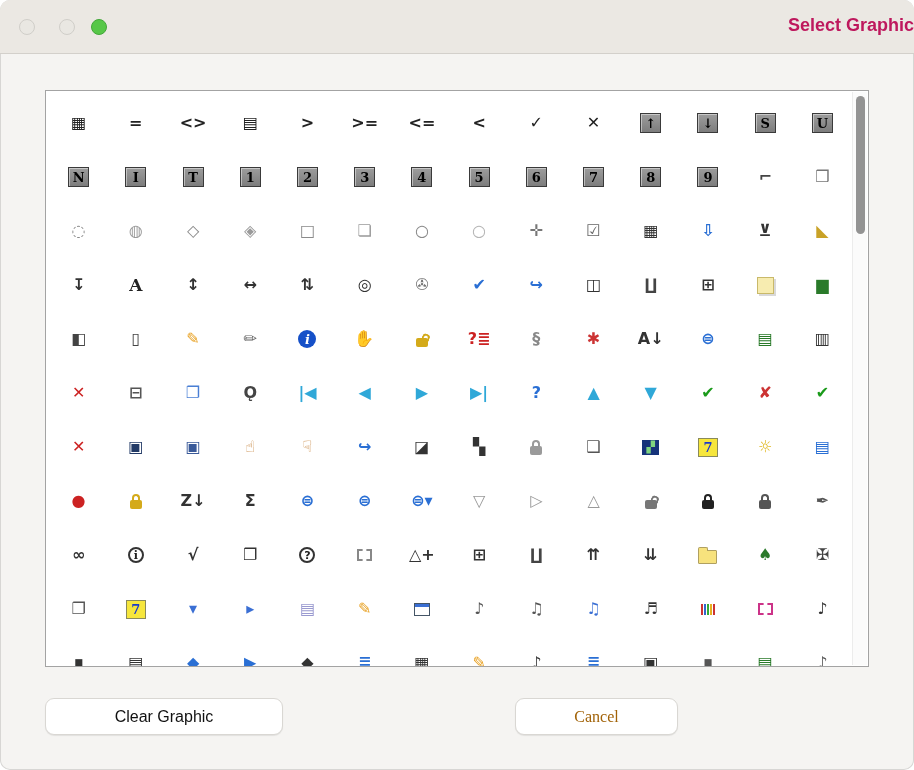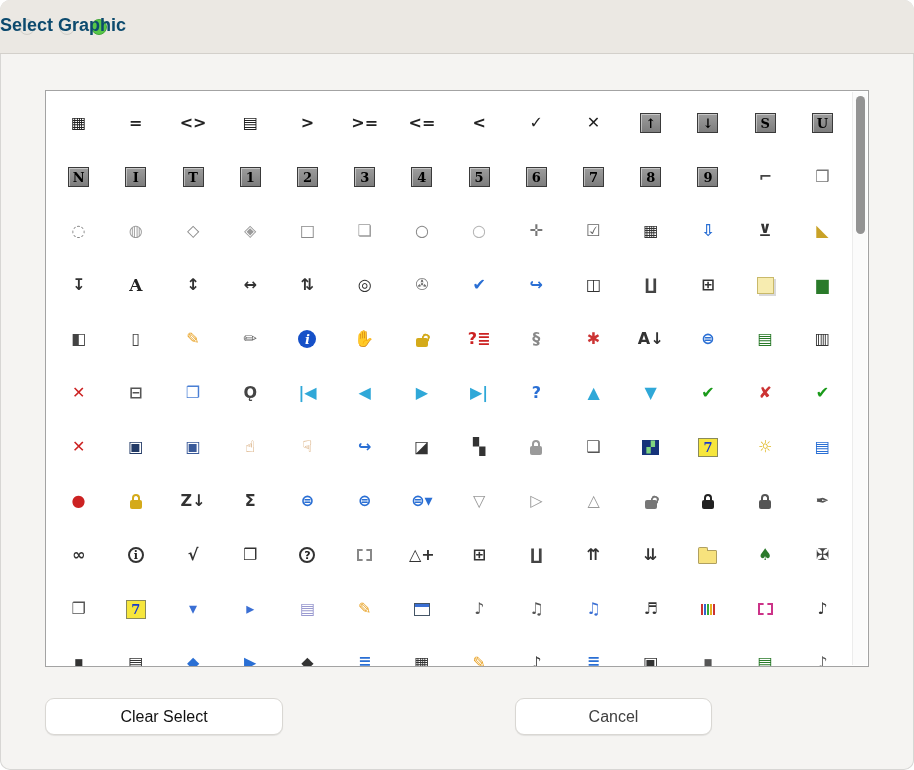--- a/index.html
+++ b/index.html
@@ -4,21 +4,21 @@
 <style>
   html,body{margin:0;padding:0;background:#ffffff;}
   .window{
     position:relative;width:914px;height:770px;background:#f5f4f2;
     border-radius:10px;overflow:hidden;
     font-family:"Liberation Sans",sans-serif;
     box-shadow:0 0 0 1px rgba(0,0,0,0.12) inset;
   }
   
   .titlebar{position:absolute;top:0;left:0;right:0;height:53px;background:#ebe8e3;border-bottom:1px solid #d3d0cb;}
-  .title{position:absolute;top:15px;left:0;right:0;text-align:left;font-size:18px;font-weight:bold;color:#0c4a6e;}
+  .title{position:absolute;top:15px;left:0;right:0;text-align:right;font-size:18px;font-weight:bold;color:#be185d;}
   .tl{position:absolute;top:19px;width:16px;height:16px;border-radius:50%;box-sizing:border-box;}
   .tl.close{left:19px;background:#e9e7e2;border:1px solid #d0cec9;}
   .tl.min{left:59px;background:#e9e7e2;border:1px solid #d0cec9;}
   .tl.zoom{left:91px;background:#57c748;border:1px solid #43a73a;}
   
   .panel{position:absolute;left:45px;top:90px;width:824px;height:577px;background:#ffffff;border:1px solid #a3a3a3;box-sizing:border-box;}
   .grid{
     position:absolute;left:4px;top:0;right:17px;bottom:0;overflow:hidden;
     display:grid;grid-template-columns:repeat(14,1fr);grid-auto-rows:54px;padding-top:5px;
   }
@@ -52,21 +52,21 @@
   .bars{width:14px;height:11px;background:repeating-linear-gradient(90deg,#c33 0 2px,#fff 2px 3px,#36c 3px 5px,#fff 5px 6px,#3a3 6px 8px,#fff 8px 9px,#e8b020 9px 11px,#fff 11px 12px);}
   
   .scroll-track{position:absolute;top:1px;right:1px;bottom:1px;width:14px;background:#fbfbfb;border-left:1px solid #ececec;}
   .scroll-thumb{position:absolute;top:4px;right:2px;width:9px;height:138px;background:#939393;border-radius:5px;}
   
   .dlg-btn{
     position:absolute;top:698px;height:37px;border-radius:9px;font-size:16px;
     font-family:"Liberation Sans",sans-serif;cursor:default;
   }
   .dlg-btn.clear{left:45px;width:238px;background:#ffffff;border:1px solid #d9d7d3;color:#111;box-shadow:0 1px 1px rgba(0,0,0,.08);}
-  .dlg-btn.cancel{left:515px;width:197px;background:#ffffff;border:1px solid #d9d7d3;color:#404040;box-shadow:0 1px 1px rgba(0,0,0,.08);}
+  .dlg-btn.cancel{left:515px;width:163px;background:#ffffff;border:1px solid #d9d7d3;color:#a16207;box-shadow:0 1px 1px rgba(0,0,0,.08);font-family:Liberation Serif, serif;}
   .dlg-btn.ok{left:704px;width:157px;background:#3478f6;border:none;color:#fff;}
 </style>
 </head>
 <body>
 
 <div class="window">
   <div class="titlebar">
     <div class="tl close" style="background: rgb(233, 231, 226);"></div>
     <div class="tl min" style="background: rgb(233, 231, 226);"></div>
     <div class="tl zoom" style="background: rgb(87, 199, 72);"></div>
@@ -536,15 +536,15 @@
         </div>
         <div class="cell">
           <span class="g" style="color: rgb(85, 85, 85);">♪</span>
         </div>
       </div>
     <div class="scroll-track">
       <div class="scroll-thumb" style="background: rgb(147, 147, 147);"></div>
     </div>
   </div>
 
-  <button class="dlg-btn clear">Clear Select</button>
+  <button class="dlg-btn clear">Clear Graphic</button>
   <button class="dlg-btn cancel">Cancel</button>
 </div>
 
 </body></html>

